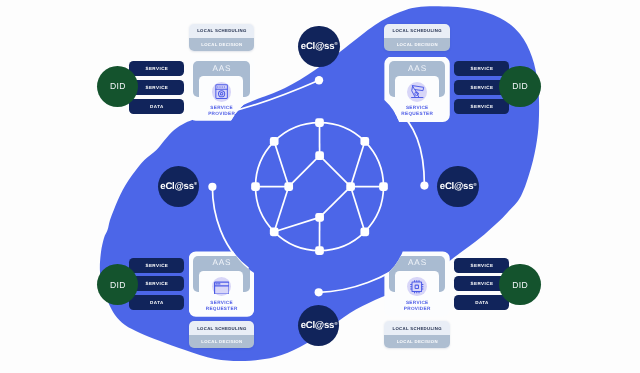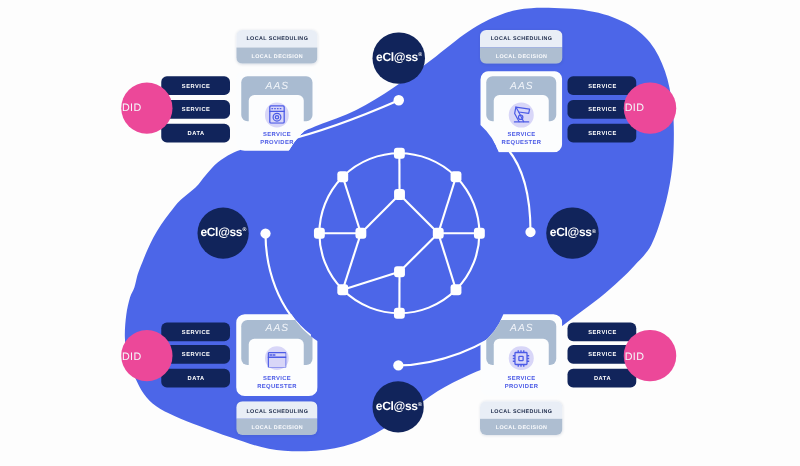--- a/index.html
+++ b/index.html
@@ -8,42 +8,42 @@
        -webkit-font-smoothing:antialiased;text-rendering:geometricPrecision;}
   #stage{position:relative;width:640px;height:373px;}
   svg.layer{position:absolute;left:0;top:0;width:640px;height:373px;}
 
   .badge{position:absolute;border-radius:50%;background:#11245b;
          display:flex;align-items:center;justify-content:center;}
   .badge .logo{color:#fff;font-weight:bold;font-size:9.6px;letter-spacing:-0.25px;
                position:relative;white-space:nowrap;}
   .badge .logo .sup{font-size:4.2px;position:relative;top:-3.4px;left:0.3px;font-weight:bold;}
 
-  .did{position:absolute;border-radius:50%;background:#ec4899;
-       display:flex;align-items:center;}
+  .did{position:absolute;border-radius:50%;background:#14532d;
+       display:flex;align-items:center;justify-content:center;}
   .did span{color:#f4f7fa;font-size:8.6px;letter-spacing:0.35px;text-indent:0.35px;}
 
   .tagstack{position:absolute;}
   .tag{background:#11245b;border-radius:4.5px;color:#fff;
        display:flex;align-items:center;justify-content:center;
        font-size:4.55px;font-weight:bold;letter-spacing:0.42px;text-indent:0.42px;}
 
   .localbox{position:absolute;border-radius:5px;overflow:hidden;
             box-shadow:0 0.5px 2px rgba(40,60,110,0.13);}
   .localbox .row{display:flex;align-items:center;justify-content:center;
                  font-size:4.3px;font-weight:bold;letter-spacing:0.32px;text-indent:0.32px;}
   .localbox .r1{background:#e9eef6;color:#23304f;}
   .localbox .r2{background:#aebed1;color:#fbfcfe;}
 
   .aascard{position:absolute;background:#fcfdfe;border-radius:7px;
            box-shadow:0 0.6px 2.4px rgba(40,60,110,0.16);}
   .aasarch{position:absolute;background:#a9bbd1;border-radius:5px;}
   .aasinner{position:absolute;background:#fcfdfe;border-radius:4.5px 4.5px 5.5px 5.5px;}
   .aastitle{position:absolute;text-align:center;color:#f2f5fa;
-            font-size:8.2px;letter-spacing:0.85px;text-indent:0.85px;font-style:italic;}
+            font-size:8.2px;letter-spacing:0.85px;text-indent:0.85px;}
   .iconcircle{position:absolute;border-radius:50%;background:#d8d6f8;
               display:flex;align-items:center;justify-content:center;}
   .rolelabel{position:absolute;text-align:center;color:#4c5be6;
              font-size:4.7px;font-weight:bold;letter-spacing:0.3px;line-height:5.9px;text-indent:0.3px;}
 </style>
 </head>
 <body>
 
 <div id="stage">
   <svg class="layer" viewBox="0 0 640 373">

